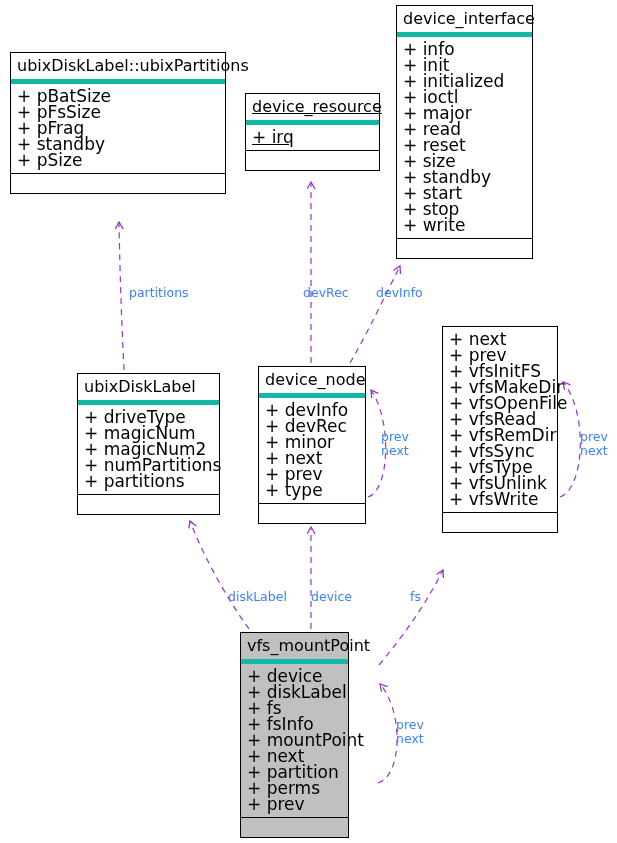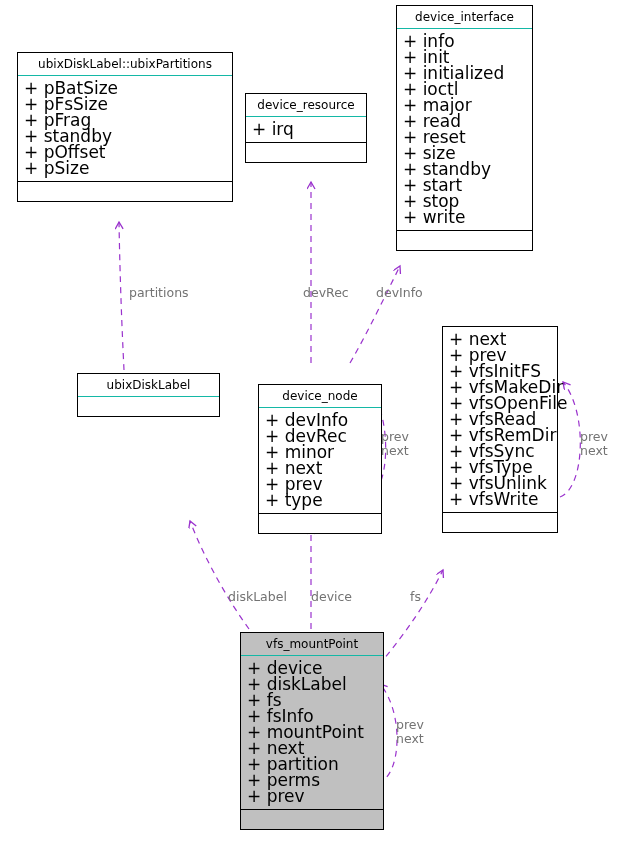--- a/index.html
+++ b/index.html
@@ -30,45 +30,44 @@
     box-sizing: border-box;
     border: 1px solid #000000;
     background: #ffffff;
     font-size: 12.5px;
     line-height: 1;
   }
   .uml-class.highlight {
     background: #c0c0c0;
   }
   .uml-title {
-    text-align: center;
     padding: 5px 6px 5px 6px;
-    border-bottom: 1px solid #14b8a6;
+    border-bottom: 5px solid #14b8a6;
     white-space: nowrap;
-    font-size: 12px;
+    font-size: 16px;
   }
   .uml-attrs {
     padding: 4px 6px 5px 6px;
     border-bottom: 1px solid #000000;
   }
   .uml-attr {
     white-space: nowrap;
     padding: 0;
     margin: 0;
     height: 16px;
     line-height: 16px;
     font-size: 17px;
   }
   .uml-ops {
     height: 19px;
   }
   .edge-label {
     position: absolute;
     font-size: 12.5px;
-    color: #737373;
+    color: #3b82f6;
     white-space: nowrap;
     line-height: 14px;
   }
 </style>
 </head>
 <body>
 
 <div id="diagram">
 
   <svg class="edges" viewBox="0 0 617 843">
@@ -109,33 +108,32 @@
     <g>
       <path d="M379,665 C408,630 428,600 443,570" fill="none" stroke="#9A32CD" stroke-width="1.2" stroke-dasharray="6,5" marker-end="url(#openarrow)"></path>
     </g>
 
     <g>
       <path d="M378,783 C402,776 404,712 380,684" fill="none" stroke="#9A32CD" stroke-width="1.2" stroke-dasharray="6,5" marker-end="url(#openarrow)"></path>
     </g>
   </svg>
 
   <div id="classes-layer">
-      <div class="uml-class" style="left: 17px; top: 52px; width: 216px;">
+      <div class="uml-class" style="left: 10px; top: 52px; width: 216px;">
         <div class="uml-title">ubixDiskLabel::ubixPartitions</div>
         <div class="uml-attrs">
           <div class="uml-attr">+ pBatSize</div>
           <div class="uml-attr">+ pFsSize</div>
           <div class="uml-attr">+ pFrag</div>
           <div class="uml-attr">+ standby</div>
-          <div class="uml-attr">+ pOffset</div>
           <div class="uml-attr">+ pSize</div>
         </div>
         <div class="uml-ops"></div>
       </div>
-      <div class="uml-class" style="left: 245px; top: 93px; width: 122px;">
+      <div class="uml-class" style="left: 245px; top: 93px; width: 135px; text-decoration: underline;">
         <div class="uml-title">device_resource</div>
         <div class="uml-attrs">
           <div class="uml-attr">+ irq</div>
         </div>
         <div class="uml-ops"></div>
       </div>
       <div class="uml-class" style="left: 396px; top: 5px; width: 137px;">
         <div class="uml-title">device_interface</div>
         <div class="uml-attrs">
           <div class="uml-attr">+ info</div>
@@ -148,23 +146,30 @@
           <div class="uml-attr">+ size</div>
           <div class="uml-attr">+ standby</div>
           <div class="uml-attr">+ start</div>
           <div class="uml-attr">+ stop</div>
           <div class="uml-attr">+ write</div>
         </div>
         <div class="uml-ops"></div>
       </div>
       <div class="uml-class" style="left: 77px; top: 373px; width: 143px;">
         <div class="uml-title">ubixDiskLabel</div>
-        <div class="uml-ops"></div>
-      </div>
-      <div class="uml-class" style="left: 258px; top: 384px; width: 124px;">
+        <div class="uml-attrs">
+          <div class="uml-attr">+ driveType</div>
+          <div class="uml-attr">+ magicNum</div>
+          <div class="uml-attr">+ magicNum2</div>
+          <div class="uml-attr">+ numPartitions</div>
+          <div class="uml-attr">+ partitions</div>
+        </div>
+        <div class="uml-ops"></div>
+      </div>
+      <div class="uml-class" style="left: 258px; top: 366px; width: 108px;">
         <div class="uml-title">device_node</div>
         <div class="uml-attrs">
           <div class="uml-attr">+ devInfo</div>
           <div class="uml-attr">+ devRec</div>
           <div class="uml-attr">+ minor</div>
           <div class="uml-attr">+ next</div>
           <div class="uml-attr">+ prev</div>
           <div class="uml-attr">+ type</div>
         </div>
         <div class="uml-ops"></div>
@@ -178,21 +183,21 @@
           <div class="uml-attr">+ vfsOpenFile</div>
           <div class="uml-attr">+ vfsRead</div>
           <div class="uml-attr">+ vfsRemDir</div>
           <div class="uml-attr">+ vfsSync</div>
           <div class="uml-attr">+ vfsType</div>
           <div class="uml-attr">+ vfsUnlink</div>
           <div class="uml-attr">+ vfsWrite</div>
         </div>
         <div class="uml-ops"></div>
       </div>
-      <div class="uml-class highlight" style="left: 240px; top: 632px; width: 144px;">
+      <div class="uml-class highlight" style="left: 240px; top: 632px; width: 109px;">
         <div class="uml-title">vfs_mountPoint</div>
         <div class="uml-attrs">
           <div class="uml-attr">+ device</div>
           <div class="uml-attr">+ diskLabel</div>
           <div class="uml-attr">+ fs</div>
           <div class="uml-attr">+ fsInfo</div>
           <div class="uml-attr">+ mountPoint</div>
           <div class="uml-attr">+ next</div>
           <div class="uml-attr">+ partition</div>
           <div class="uml-attr">+ perms</div>

